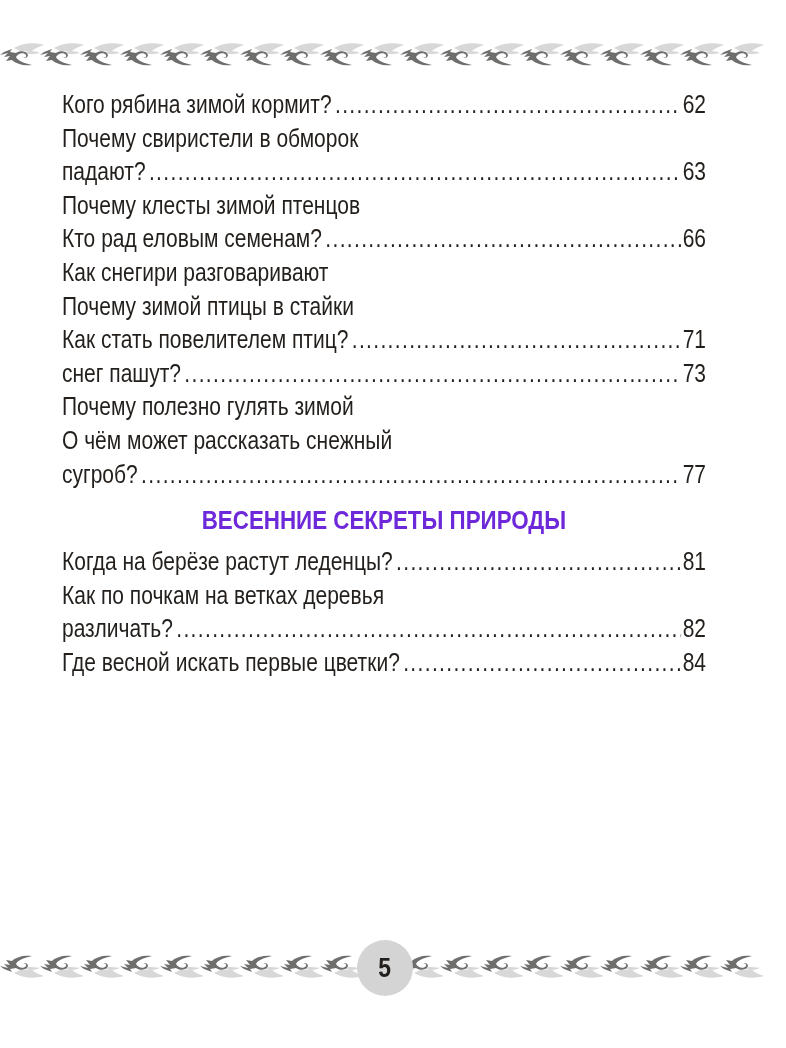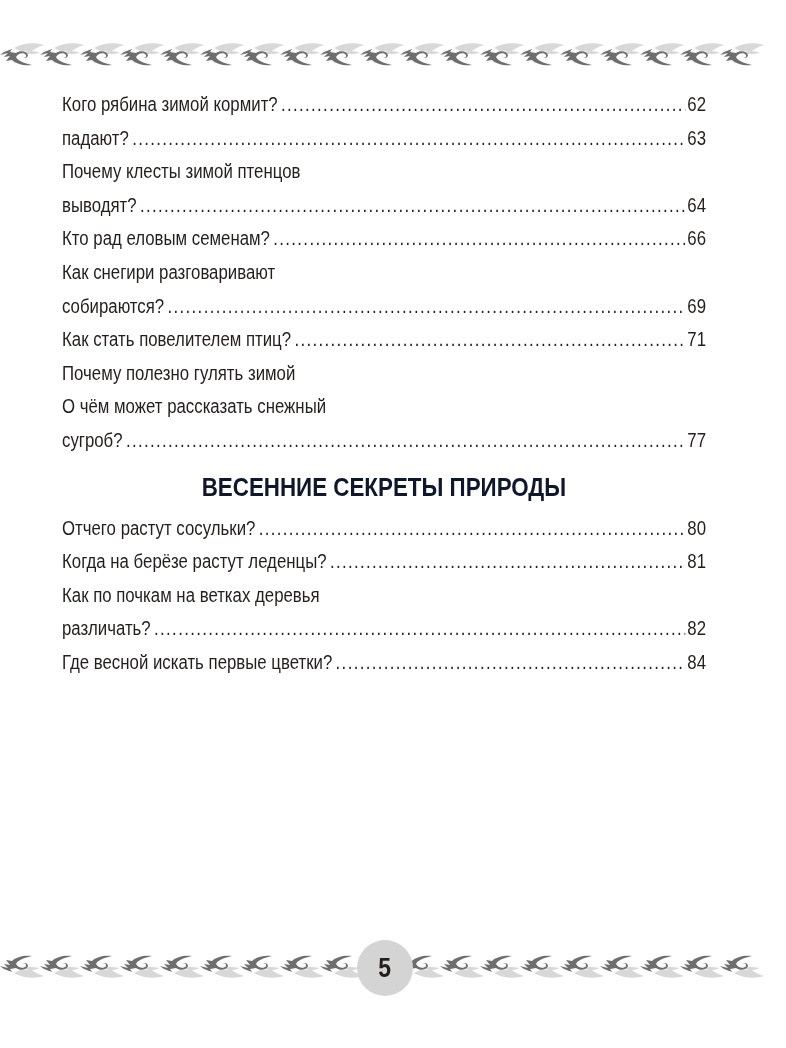--- a/index.html
+++ b/index.html
@@ -3,32 +3,32 @@
 <meta charset="utf-8">
 <style>
   html, body { margin: 0; padding: 0; background: #ffffff; }
   body { width: 786px; height: 1048px; position: relative; overflow: hidden; }
   .border { position: absolute; left: 0; width: 770px; height: 26px; }
   .border-top { top: 42px; }
   .border-bottom { top: 953px; }
   .toc { position: absolute; left: 62px; top: 88px; width: 644px; }
   .line {
     position: relative; height: 33.6px; line-height: 33.6px;
-    font-family: "Liberation Sans", sans-serif; font-size: 20px; color: #231f1c;
+    font-family: "Liberation Sans", sans-serif; font-size: 25px; color: #231f1c;
     white-space: nowrap;
   }
   .line .inner { display: flex; align-items: baseline; transform: scaleX(0.84); transform-origin: left center; width: 119.05%; }
   .line .text { flex: 0 0 auto; }
   .line .leader { flex: 1 1 auto; overflow: hidden; letter-spacing: 1.6px; margin: 0 2px 0 4px; }
   .line .leader::before { content: "........................................................................................................................................................................................"; }
   .line .page { flex: 0 0 auto; }
   .section-heading {
     height: 50px; line-height: 50px; margin-top: 4px; margin-bottom: 0px;
     text-align: center; font-family: "Liberation Sans", sans-serif; font-weight: bold;
-    font-size: 26px; color: #0f172a;
+    font-size: 26px; color: #6d28d9;
   }
   .section-heading span { display: inline-block; transform: scaleX(0.86); }
   .page-number {
     position: absolute; left: 357px; top: 940px; width: 56px; height: 56px; border-radius: 50%;
     background: #d4d4d4; text-align: center; line-height: 56px;
     font-family: "Liberation Sans", sans-serif; font-weight: bold; font-size: 27px; color: #231f1c;
   }
   .page-number span { display: inline-block; transform: scaleX(0.85); }
 </style>
 </head>
@@ -70,69 +70,72 @@
   <div class="line">
       <div class="inner">
         <span class="text">Кого рябина зимой кормит?</span>
         <span class="leader"></span>
         <span class="page">62</span>
       </div>
     </div>
 
   <div class="line">
       <div class="inner">
+        <span class="text">Почему свиристели в обморок</span>
+      </div>
+    </div>
+  <div class="line">
+      <div class="inner">
         <span class="text">падают?</span>
         <span class="leader"></span>
         <span class="page">63</span>
       </div>
     </div>
 
   <div class="line">
       <div class="inner">
         <span class="text">Почему клесты зимой птенцов</span>
       </div>
     </div>
-  <div class="line">
-      <div class="inner">
-        <span class="text">выводят?</span>
-        <span class="leader"></span>
-        <span class="page">64</span>
-      </div>
-    </div>
 
   <div class="line">
       <div class="inner">
         <span class="text">Кто рад еловым семенам?</span>
         <span class="leader"></span>
         <span class="page">66</span>
       </div>
     </div>
 
   <div class="line">
       <div class="inner">
         <span class="text">Как снегири разговаривают</span>
       </div>
     </div>
 
   <div class="line">
       <div class="inner">
-        <span class="text">собираются?</span>
-        <span class="leader"></span>
-        <span class="page">69</span>
+        <span class="text">Почему зимой птицы в стайки</span>
       </div>
     </div>
 
   <div class="line">
       <div class="inner">
         <span class="text">Как стать повелителем птиц?</span>
         <span class="leader"></span>
         <span class="page">71</span>
       </div>
     </div>
 
+  <div class="line">
+      <div class="inner">
+        <span class="text">снег пашут?</span>
+        <span class="leader"></span>
+        <span class="page">73</span>
+      </div>
+    </div>
 
   <div class="line">
       <div class="inner">
         <span class="text">Почему полезно гулять зимой</span>
       </div>
     </div>
 
 
   <div class="line">
       <div class="inner">
@@ -142,27 +145,20 @@
   <div class="line">
       <div class="inner">
         <span class="text">сугроб?</span>
         <span class="leader"></span>
         <span class="page">77</span>
       </div>
     </div>
 
   <div class="section-heading"><span>ВЕСЕННИЕ СЕКРЕТЫ ПРИРОДЫ</span></div>
 
-  <div class="line">
-      <div class="inner">
-        <span class="text">Отчего растут сосульки?</span>
-        <span class="leader"></span>
-        <span class="page">80</span>
-      </div>
-    </div>
 
   <div class="line">
       <div class="inner">
         <span class="text">Когда на берёзе растут леденцы?</span>
         <span class="leader"></span>
         <span class="page">81</span>
       </div>
     </div>
 
   <div class="line">

